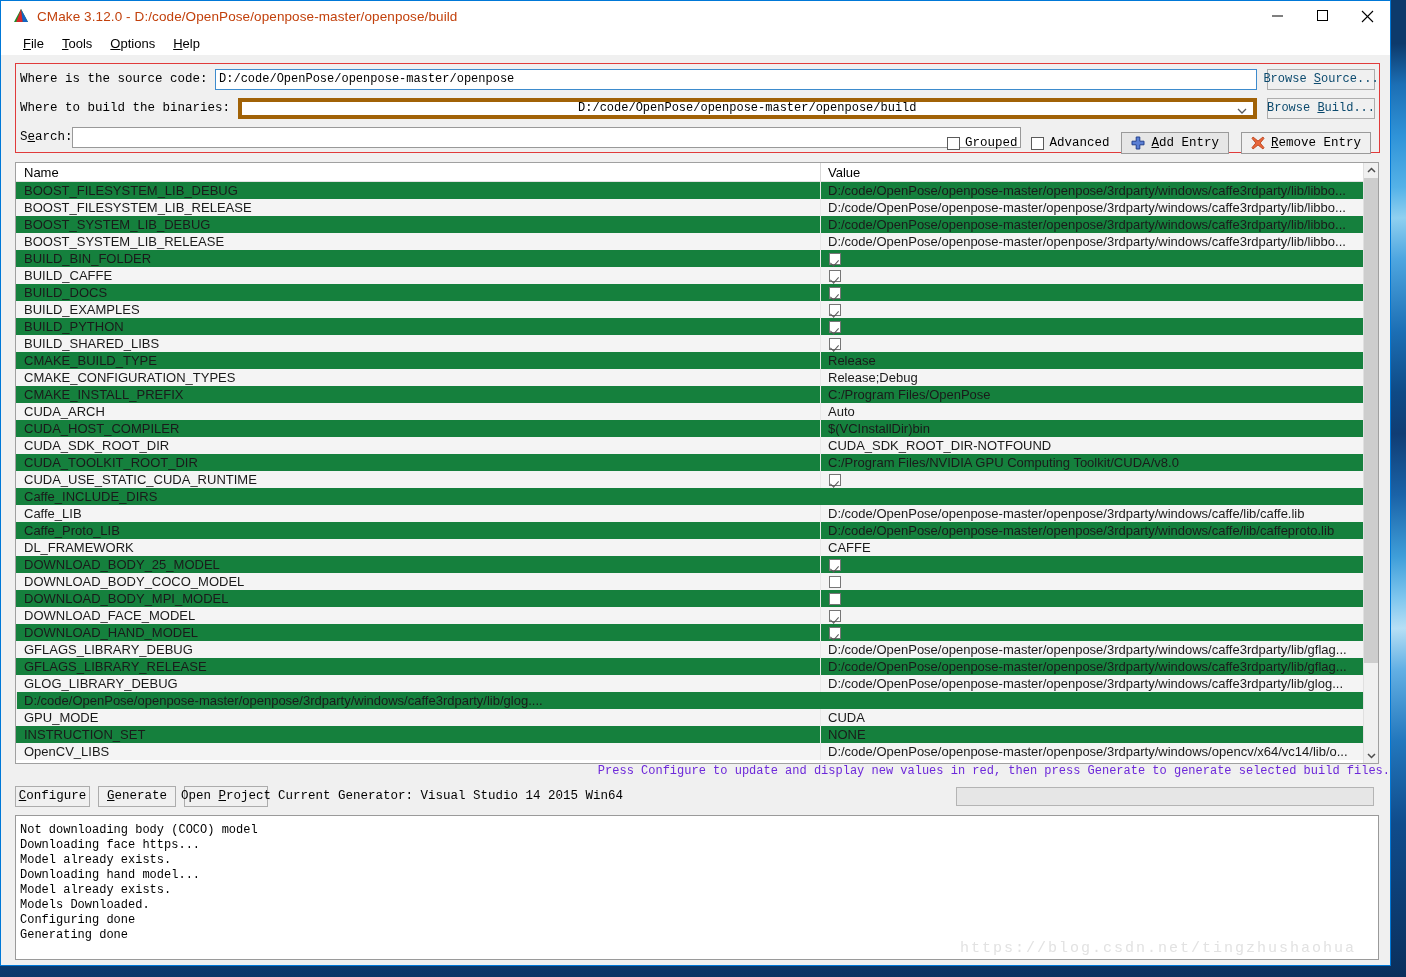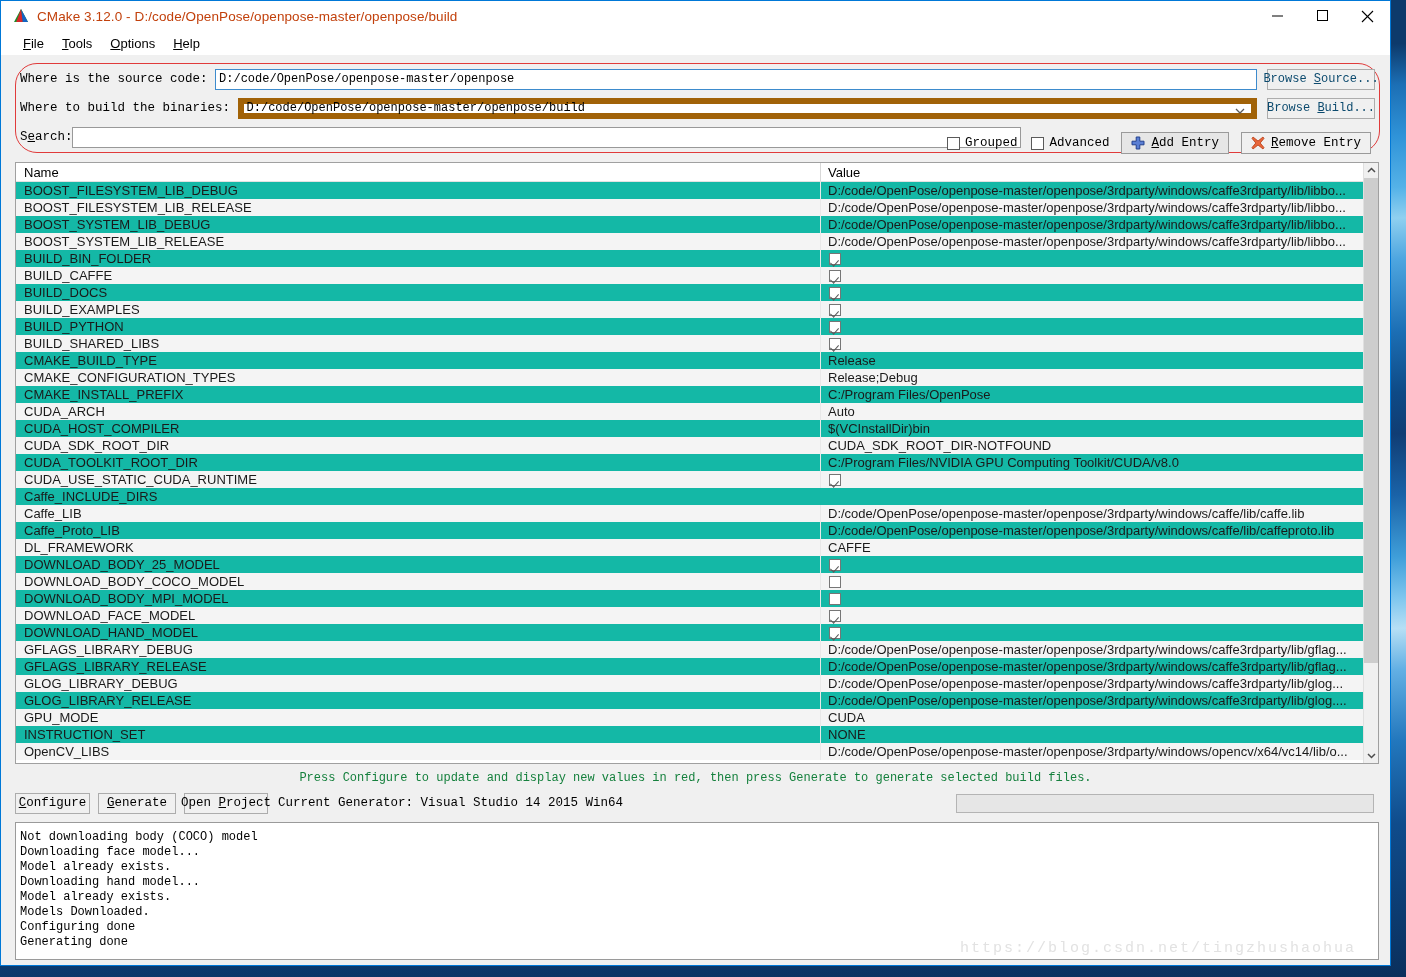--- a/index.html
+++ b/index.html
@@ -115,30 +115,31 @@
     color: #000;
     padding: 1px 3px;
     line-height: 17px;
     outline: none;
     min-width: 0;
   }
   .field-bin {
     flex: 1 1 auto;
     height: 21px;
     background: #fff;
-    border: 6px solid #a16207;
+    border: 4px solid #a16207;
     font-family: "Liberation Mono", monospace;
     font-size: 12px;
     color: #000;
     padding: 1px 3px;
     line-height: 17px;
     position: relative;
     display: flex;
     align-items: center;
     min-width: 0;
+    justify-content: center;
   }
   .combo-arrow {
     position: absolute; right: 5px; top: 50%;
     transform: translateY(-50%);
     width: 12px; height: 8px;
   }
   .browse-btn {
     flex: 0 0 auto;
     width: 108px; height: 21px;
     margin-left: 10px;
@@ -239,21 +240,21 @@
     display: flex; align-items: center;
     font-family: "Liberation Sans", sans-serif;
   }
   .hdr-name { width: 804px; flex: 0 0 auto; }
   .hdr-val { flex: 1 1 auto; border-left: 1px solid #d8d8d8; padding-left: 7px; }
   #rows { flex: 1 1 auto; overflow: hidden; }
   .row {
     display: flex;
     height: 17px;
     align-items: center;
-    background: #14b8a6;
+    background: #15803d;
   }
   .row.alt { background: #f4f4f4; }
   .cell-name {
     width: 804px; flex: 0 0 auto;
     font-size: 13px; color: #1a1a1a;
     padding-left: 8px;
     white-space: nowrap; overflow: hidden;
     font-family: "Liberation Sans", sans-serif;
   }
   .cell-val {
@@ -300,25 +301,24 @@
   }
   #vthumb {
     position: absolute;
     top: 15px; left: 0;
     width: 15px; height: 485px;
     background: #cdcdcd;
   }
 
   
   #hint {
-    text-align: center;
+    text-align: right;
     font-family: "Liberation Mono", monospace;
     font-size: 12px;
-    color: #15803d;
-    margin-top: 7px;
+    color: #6d28d9;
     flex: 0 0 auto;
   }
   #actionbar {
     display: flex;
     align-items: center;
     margin: 7px 0 0 14px;
     flex: 0 0 auto;
     height: 22px;
   }
   .act-btn {
@@ -418,21 +418,21 @@
     </div>
   </div>
 
   <div id="menubar">
     <div class="menu-item"><u>F</u>ile</div>
     <div class="menu-item"><u>T</u>ools</div>
     <div class="menu-item"><u>O</u>ptions</div>
     <div class="menu-item"><u>H</u>elp</div>
   </div>
 
-  <div id="paths-wrap" style="position:relative;border-radius:22px;">
+  <div id="paths-wrap" style="position:relative;">
     <div class="path-row">
       <span class="path-label">Where is the source code:&nbsp;</span>
       <input class="field-src" readonly="" value="D:/code/OpenPose/openpose-master/openpose" style="">
       <div class="browse-btn">Browse&nbsp;<u>S</u>ource...</div>
     </div>
 
     <div class="path-row">
       <span class="path-label">Where to build the binaries:&nbsp;</span>
       <div class="field-bin">
         <span>D:/code/OpenPose/openpose-master/openpose/build</span>
@@ -622,21 +622,20 @@
           </div>
           <div class="row">
             <div class="cell-name">GFLAGS_LIBRARY_RELEASE</div>
             <div class="cell-val">D:/code/OpenPose/openpose-master/openpose/3rdparty/windows/caffe3rdparty/lib/gflag...</div>
           </div>
           <div class="row alt">
             <div class="cell-name">GLOG_LIBRARY_DEBUG</div>
             <div class="cell-val">D:/code/OpenPose/openpose-master/openpose/3rdparty/windows/caffe3rdparty/lib/glog...</div>
           </div>
           <div class="row">
-            <div class="cell-name">GLOG_LIBRARY_RELEASE</div>
             <div class="cell-val">D:/code/OpenPose/openpose-master/openpose/3rdparty/windows/caffe3rdparty/lib/glog....</div>
           </div>
           <div class="row alt">
             <div class="cell-name">GPU_MODE</div>
             <div class="cell-val">CUDA</div>
           </div>
           <div class="row">
             <div class="cell-name">INSTRUCTION_SET</div>
             <div class="cell-val">NONE</div>
           </div>
@@ -668,21 +667,21 @@
     <div class="act-btn" id="btn-generate"><u>G</u>enerate</div>
     <div class="act-btn" id="btn-openproject">Open&nbsp;<u>P</u>roject</div>
     <span id="gen-label">Current Generator: Visual Studio 14 2015 Win64</span>
     <div id="progress"></div>
   </div>
 
   <div id="log">
     <div id="log-lines">
         <div class="log-line clipped">Model already exists.</div>
         <div class="log-line">Not downloading body (COCO) model</div>
-        <div class="log-line">Downloading face model...</div>
+        <div class="log-line">Downloading face https...</div>
         <div class="log-line">Model already exists.</div>
         <div class="log-line">Downloading hand model...</div>
         <div class="log-line">Model already exists.</div>
         <div class="log-line">Models Downloaded.</div>
         <div class="log-line">Configuring done</div>
         <div class="log-line">Generating done</div>
       </div>
     <div id="watermark">https://blog.csdn.net/tingzhushaohua</div>
   </div>
 

